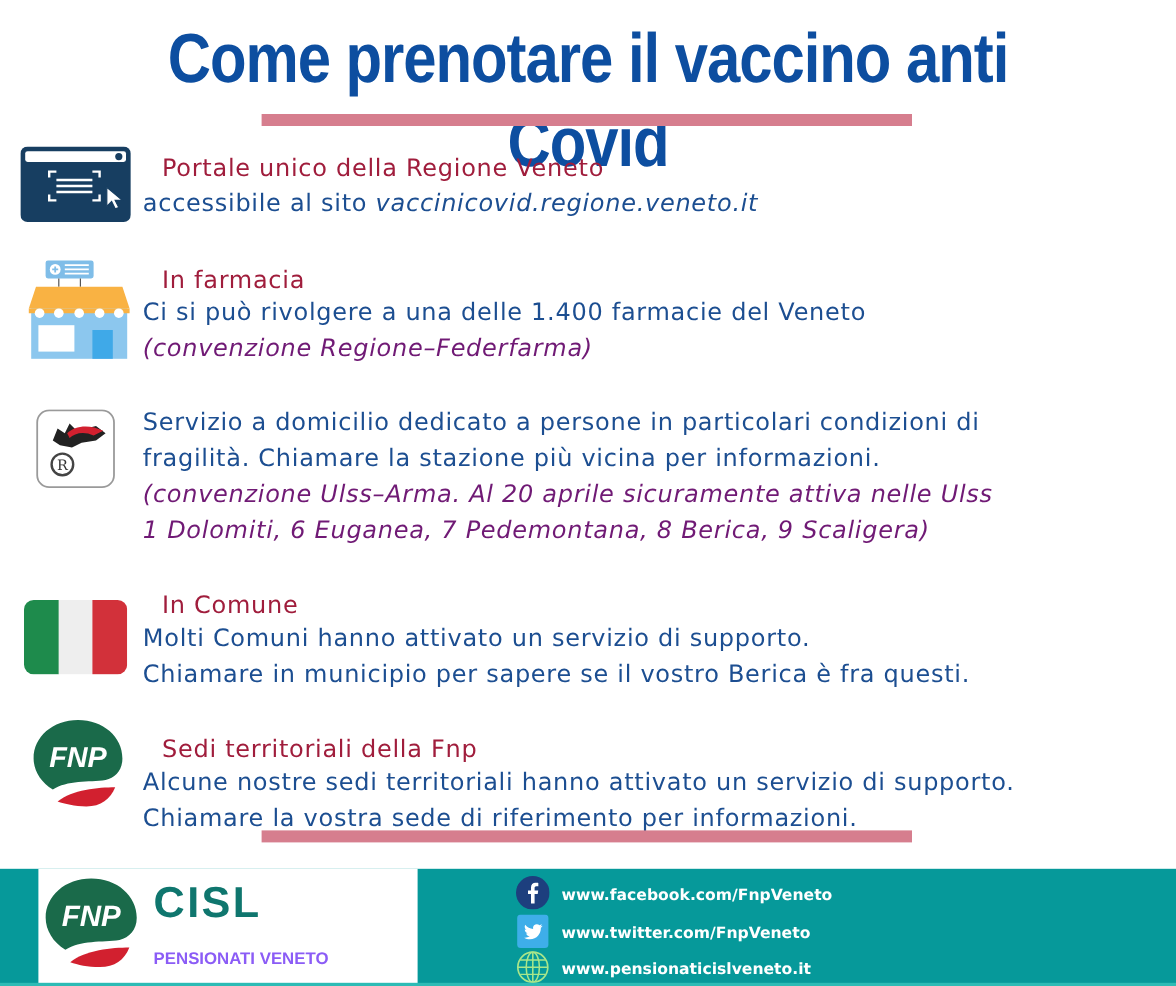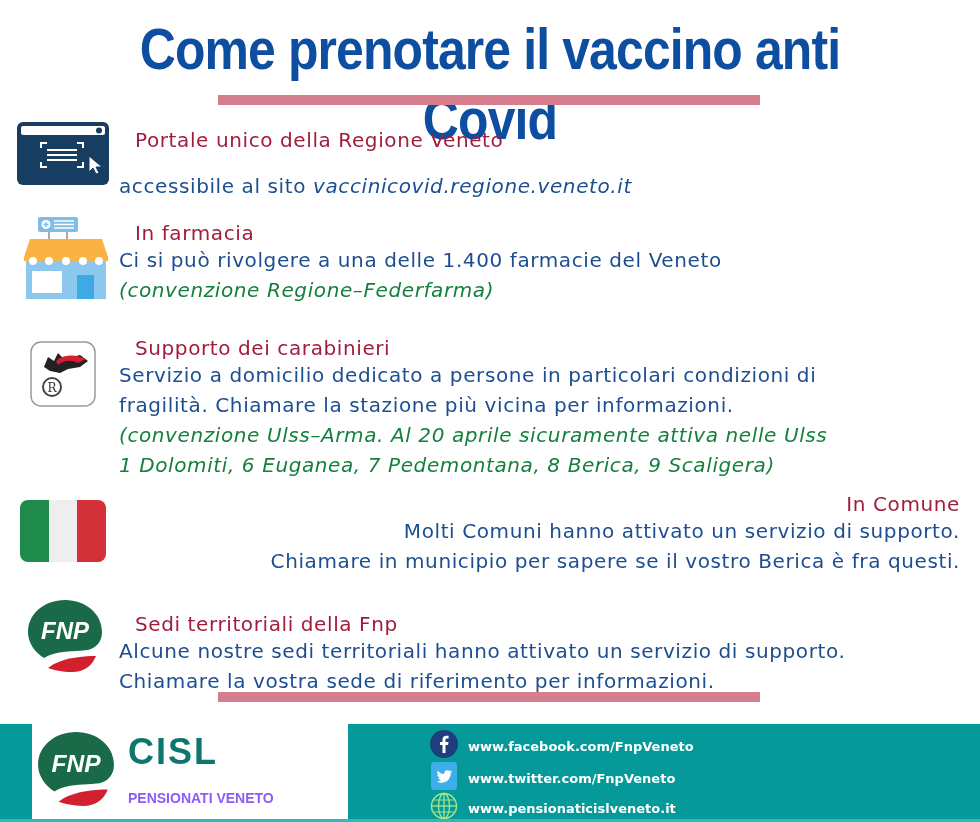--- a/index.html
+++ b/index.html
@@ -15,21 +15,21 @@
   }
   .divider { position: absolute; left: 218px; width: 542px; height: 10px; background: #d67e8e; }
   .divider.top { top: 95px; }
   .divider.bottom { top: 692px; }
 
   .section { position: absolute; left: 0; width: 980px; }
   .icon { position: absolute; }
   .text { position: absolute; left: 119px; right: 20px; font-family: "DejaVu Sans", sans-serif; font-size: 20px; letter-spacing: 0.6px; }
   .heading { color: #a01d3c; line-height: 24px; display: block; white-space: nowrap; margin-left: 16px; }
   .body-line { color: #1c4e91; line-height: 30px; display: block; white-space: nowrap; }
-  .note-line { color: #15803d; font-style: italic; line-height: 30px; display: block; white-space: nowrap; }
+  .note-line { color: #701a75; font-style: italic; line-height: 30px; display: block; white-space: nowrap; }
   .italic-url { font-style: italic; }
 
   
   .footer { position: absolute; left: 0; top: 724px; width: 980px; height: 98px; background: #06999a; }
   .footer-strip { position: absolute; left: 0; bottom: 0; width: 980px; height: 3px; background: #2dbbb5; }
   .logo-panel { position: absolute; left: 32px; top: 0; width: 316px; height: 98px; background: #ffffff; }
   .cisl-text { position: absolute; left: 96px; top: 7px; font-family: "Liberation Sans", sans-serif; font-weight: bold; font-size: 36px; color: #0f766e; letter-spacing: 2px; }
   .pens-text { position: absolute; left: 96px; top: 66px; font-family: "Liberation Sans", sans-serif; font-weight: bold; font-size: 14px; color: #8b5cf6; white-space: nowrap; }
   .social { position: absolute; left: 430px; display: flex; align-items: center; }
   .social-label { font-family: "DejaVu Sans", sans-serif; font-weight: bold; font-size: 13px; color: #ffffff; margin-left: 10px; white-space: nowrap; }
@@ -48,21 +48,21 @@
       <circle cx="82" cy="8.5" r="3" fill="#173e61"></circle>
       <path d="M24 26 v-5 h6 M24 40 v5 h6 M60 21 h6 v5 M60 45 h6 v-5" stroke="#fff" stroke-width="2" fill="none"></path>
       <line x1="30" y1="28" x2="60" y2="28" stroke="#fff" stroke-width="2"></line>
       <line x1="30" y1="33" x2="60" y2="33" stroke="#fff" stroke-width="2"></line>
       <line x1="30" y1="38" x2="60" y2="38" stroke="#fff" stroke-width="2"></line>
       <path d="M72 34 L72 50 L76 46 L79 52 L82 51 L79 45 L85 45 Z" fill="#fff" stroke="#173e61" stroke-width="1"></path>
     </svg>
   </span>
   <div class="text" style="top:6px;">
     <span class="heading">Portale unico della Regione Veneto</span>
-    <span class="body-line" style="line-height:34px;margin-top:17px;">
+    <span class="body-line" style="line-height:34px;">
       <span>accessibile al sito </span><span class="italic-url">vaccinicovid.regione.veneto.it</span>
     </span>
   </div>
 </div>
 
 <div class="section" style="top:215px;">
   <span class="icon" style="left:22px; top:0;">
     <svg width="88" height="86" viewBox="0 0 88 86">
       <rect x="16" y="2" width="40" height="15" rx="2" fill="#7fbde8"></rect>
       <circle cx="24" cy="9.5" r="4.5" fill="#fff"></circle>
@@ -92,21 +92,20 @@
   <span class="icon" style="left:30px; top:5px;">
     <svg width="66" height="66" viewBox="0 0 66 66">
       <rect x="1" y="1" width="64" height="64" rx="10" fill="#ffffff" stroke="#9a9a9a" stroke-width="1.5"></rect>
       <path d="M14 26 L18 16 L24 20 L28 12 L34 18 L50 14 L58 20 L50 26 L38 28 L30 32 L20 30 Z" fill="#222"></path>
       <path d="M26 20 C32 14, 44 12, 56 18 L48 22 C40 18, 32 20, 28 24 Z" fill="#d2202f"></path>
       <circle cx="22" cy="46" r="9" fill="none" stroke="#444" stroke-width="2"></circle>
       <text x="22" y="51" font-family="DejaVu Serif, serif" font-size="12" text-anchor="middle" fill="#333">R</text>
     </svg>
   </span>
   <div class="text" style="top:0;">
-    <span class="heading">Supporto dei carabinieri</span>
     <span class="body-line">Servizio a domicilio dedicato a persone in particolari condizioni di</span>
     <span class="body-line">fragilità. Chiamare la stazione più vicina per informazioni.</span>
     <span class="note-line">(convenzione Ulss–Arma. Al 20 aprile sicuramente attiva nelle Ulss</span>
     <span class="note-line">1 Dolomiti, 6 Euganea, 7 Pedemontana, 8 Berica, 9 Scaligera)</span>
   </div>
 </div>
 
 <div class="section" style="top:490px;">
   <span class="icon" style="left:20px; top:10px;">
     <svg width="86" height="62" viewBox="0 0 86 62">
@@ -115,21 +114,21 @@
             <rect x="0" y="0" width="86" height="62" rx="8"></rect>
           </clipPath>
         </defs>
       <g clip-path="url(#flagclip)">
         <rect x="0" y="0" width="29" height="62" fill="#1e8b4c"></rect>
         <rect x="29" y="0" width="28" height="62" fill="#eeeeee"></rect>
         <rect x="57" y="0" width="29" height="62" fill="#d2313a"></rect>
       </g>
     </svg>
   </span>
-  <div class="text" style="top:2px;text-align:right;">
+  <div class="text" style="top:2px;">
     <span class="heading">In Comune</span>
     <span class="body-line">Molti Comuni hanno attivato un servizio di supporto.</span>
     <span class="body-line">Chiamare in municipio per sapere se il vostro Berica è fra questi.</span>
   </div>
 </div>
 
 <div class="section" style="top:598px;">
   <span class="icon" style="left:26px; top:0;">
     <svg width="78" height="78" viewBox="0 0 78 78">
       <path d="M39 2 C60 2 76 16 76 34 C76 44 70 50 62 52 C48 54 30 52 18 60 C8 54 2 44 2 34 C2 16 18 2 39 2 Z" fill="#1a6a4a"></path>

